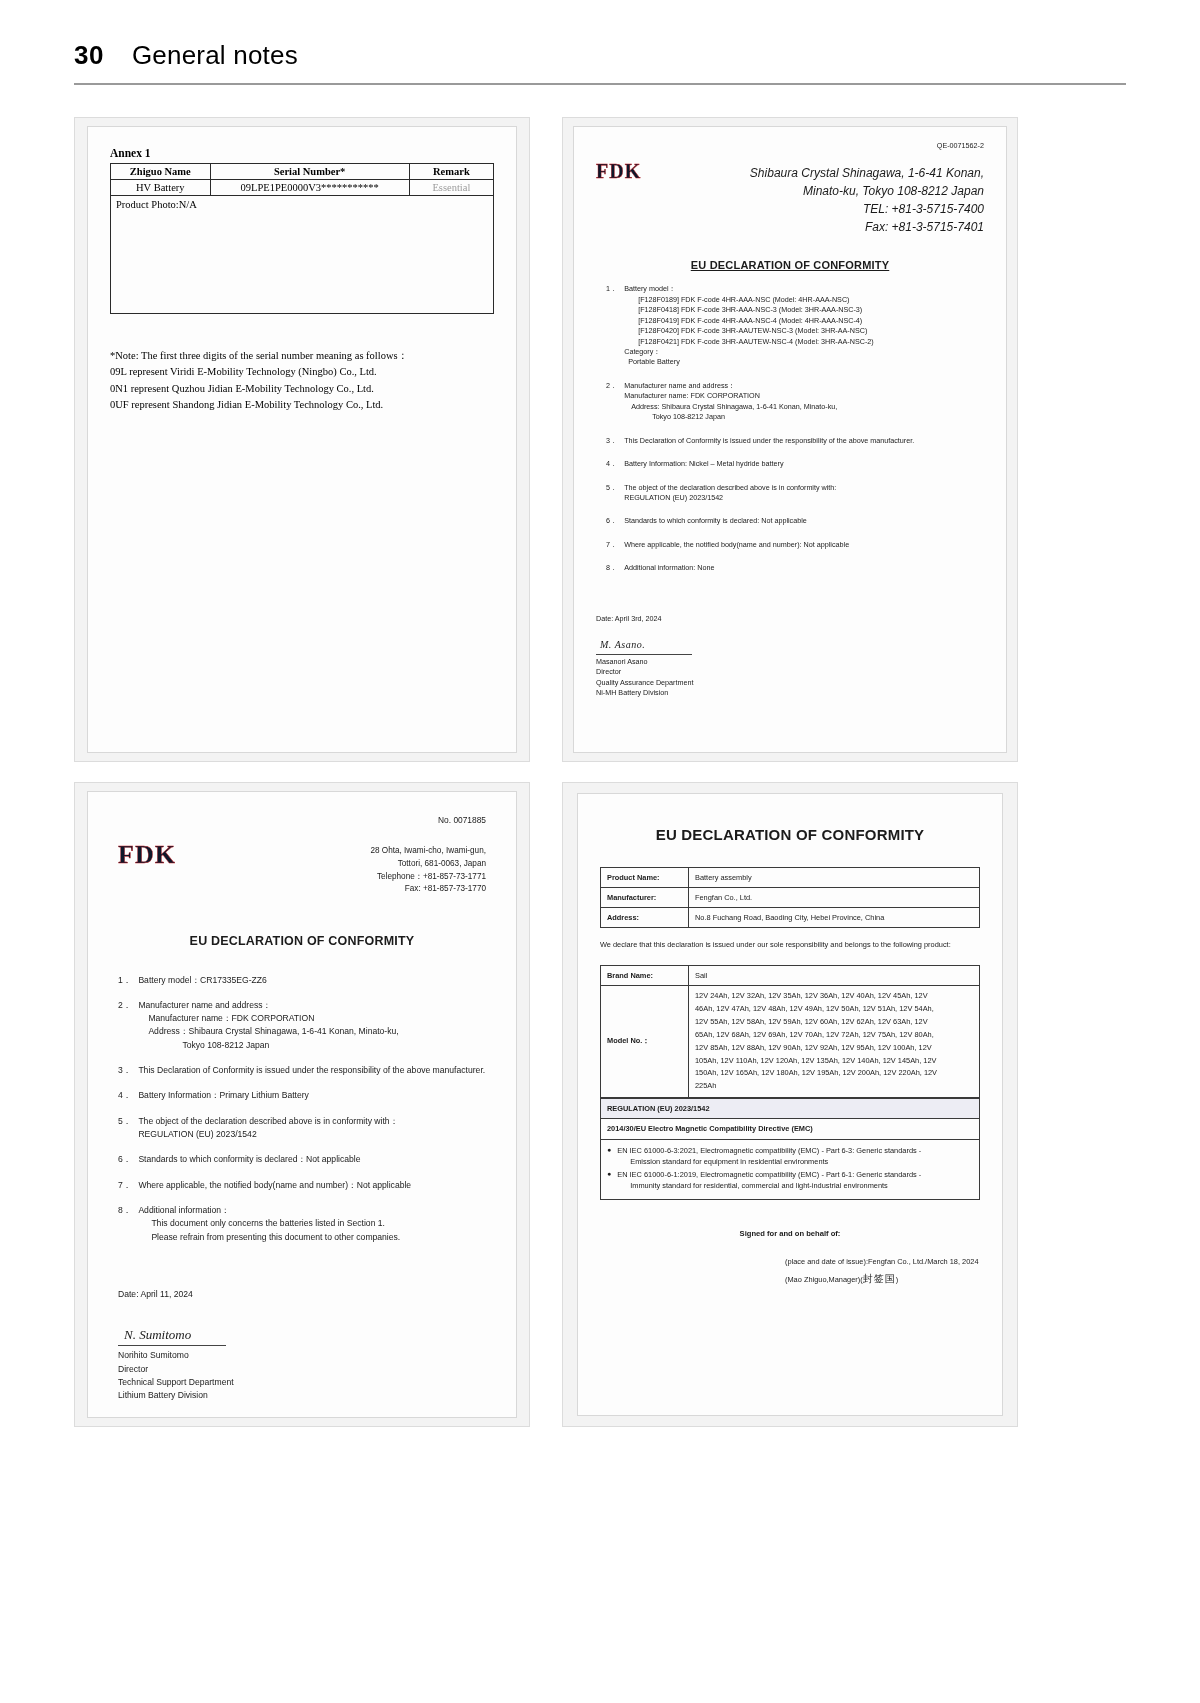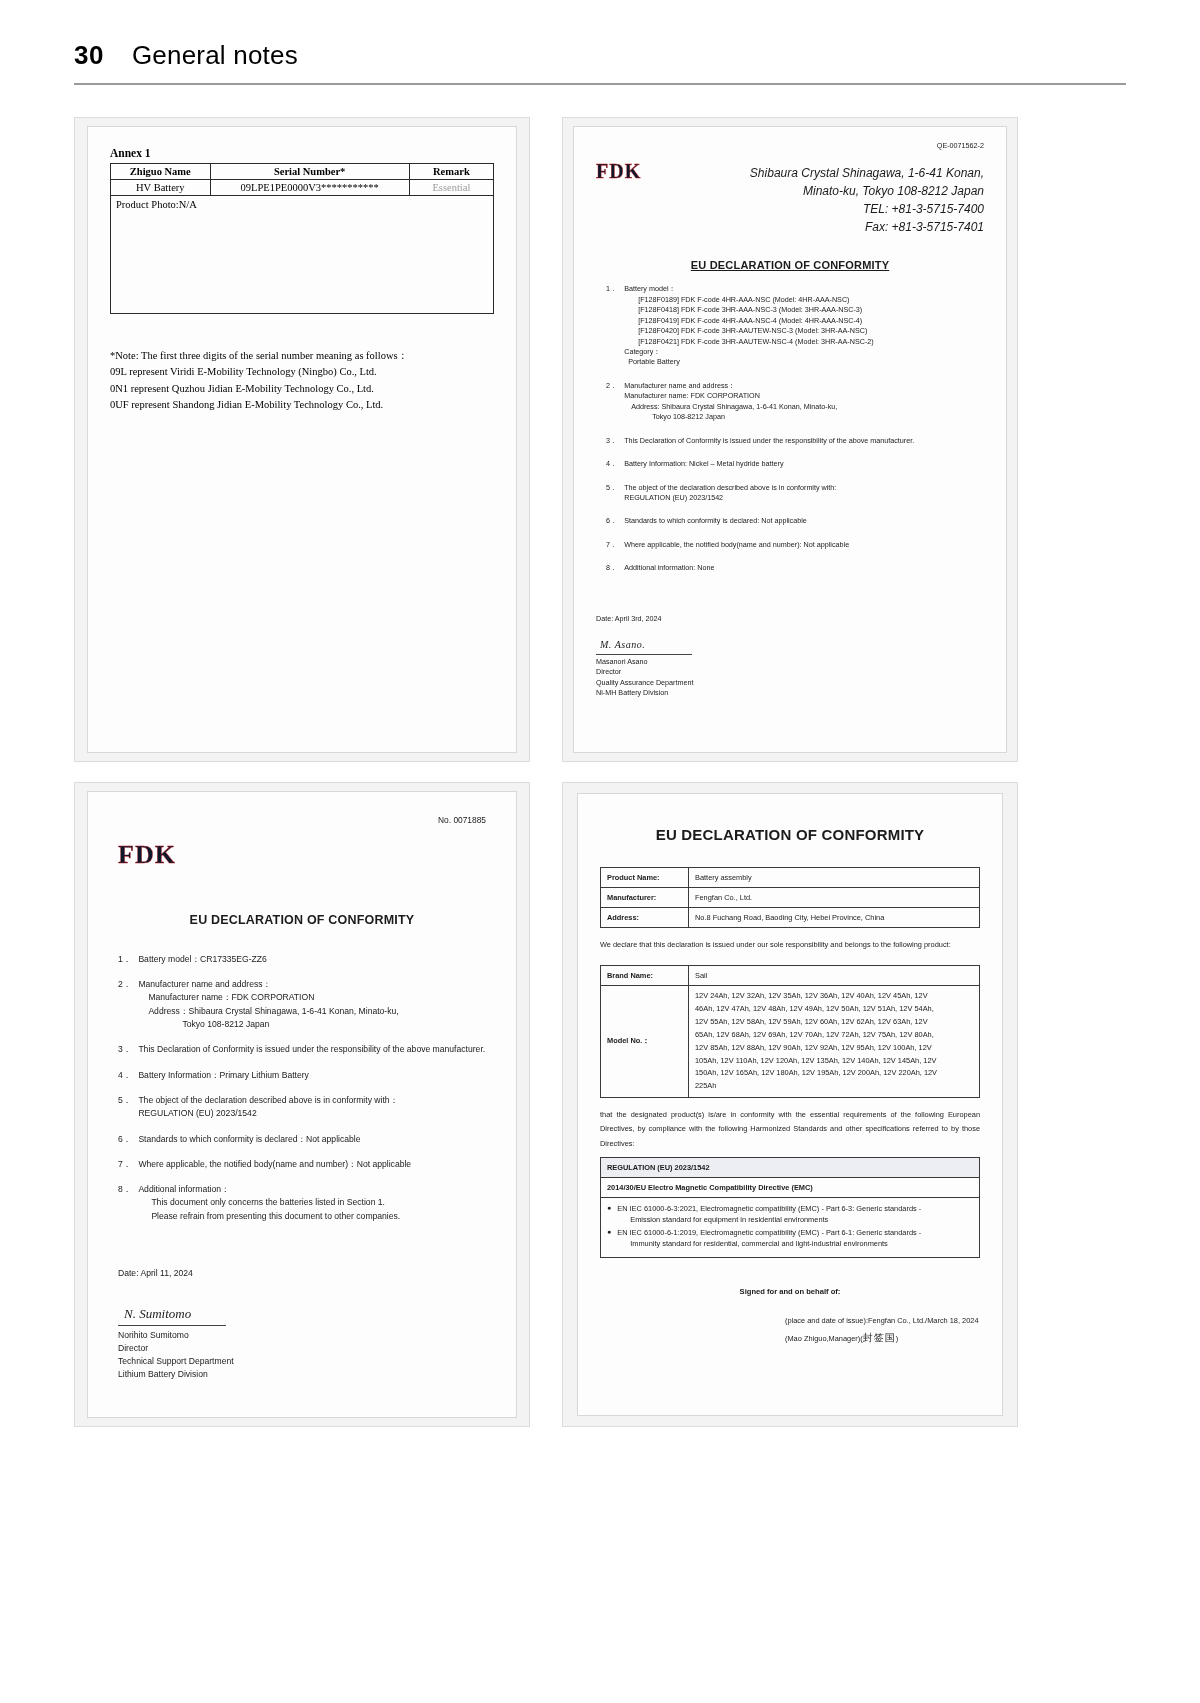--- a/index.html
+++ b/index.html
@@ -228,20 +228,26 @@
         <div>Director</div>
         <div>Quality Assurance Department</div>
         <div>Ni-MH Battery Division</div>
       </div>
     </div>
 
     <div class="scan">
       <div class="sheet d3">
         <div class="code">No. 0071885</div>
         <div class="fdk-logo logo">FDK</div>
+        <div class="addr">
+          <div>28 Ohta, Iwami-cho, Iwami-gun,</div>
+          <div>Tottori, 681-0063, Japan</div>
+          <div>Telephone：+81-857-73-1771</div>
+          <div>Fax: +81-857-73-1770</div>
+        </div>
 
         <div class="doc-title">EU DECLARATION OF CONFORMITY</div>
 
         <div>
           <div class="ol-row">
             <span class="ol-num">1．</span>
             <span class="ol-body">Battery model：CR17335EG-ZZ6</span>
           </div>
 
           <div class="ol-row">
@@ -340,21 +346,20 @@
               <span style="display:block">65Ah, 12V 68Ah, 12V 69Ah, 12V 70Ah, 12V 72Ah, 12V 75Ah, 12V 80Ah,</span>
               <span style="display:block">12V 85Ah, 12V 88Ah, 12V 90Ah, 12V 92Ah, 12V 95Ah, 12V 100Ah, 12V</span>
               <span style="display:block">105Ah, 12V 110Ah, 12V 120Ah, 12V 135Ah, 12V 140Ah, 12V 145Ah, 12V</span>
               <span style="display:block">150Ah, 12V 165Ah, 12V 180Ah, 12V 195Ah, 12V 200Ah, 12V 220Ah, 12V</span>
               <span style="display:block">225Ah</span>
             </td>
           </tr>
         </tbody>
           </table>
 
-        <div class="conform">that the designated product(s) is/are in conformity with the essential requirements of the following European Directives, by compliance with the following Harmonized Standards and other specifications referred to by those Directives:</div>
 
         <div class="regbox">REGULATION (EU) 2023/1542</div>
         <div class="dirbox">2014/30/EU Electro Magnetic Compatibility Directive (EMC)</div>
         <div class="stdbox">
           <div class="bullet">
             <span class="dot">●</span>
             <span class="txt">
               <span>EN IEC 61000-6-3:2021, Electromagnetic compatibility (EMC) - Part 6-3: Generic standards -</span>
               <span class="sub">Emission standard for equipment in residential environments</span>
             </span>

